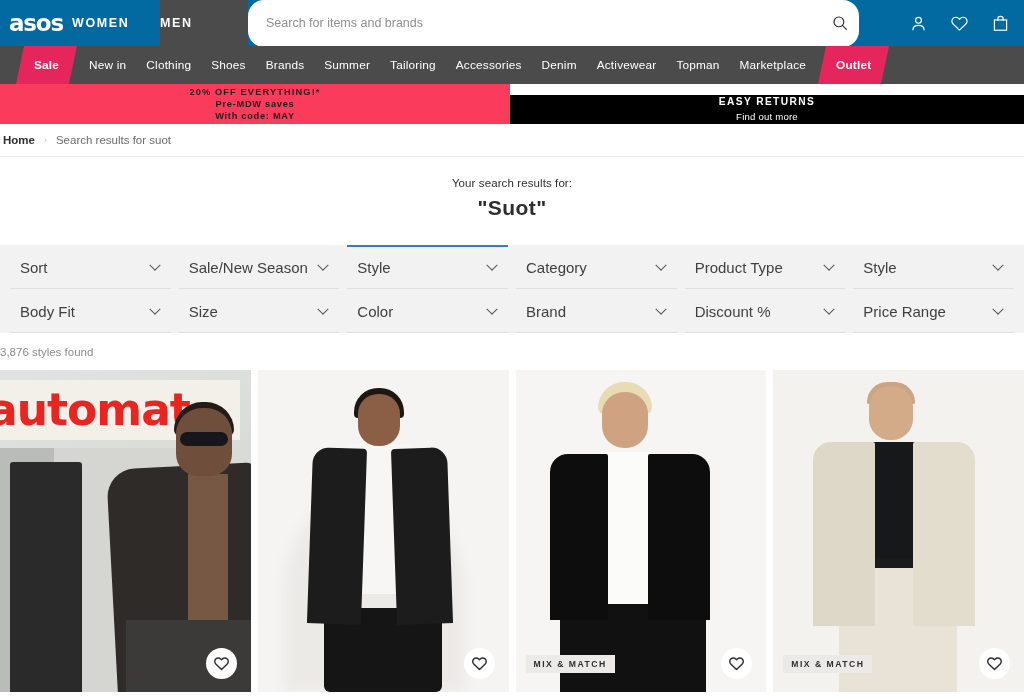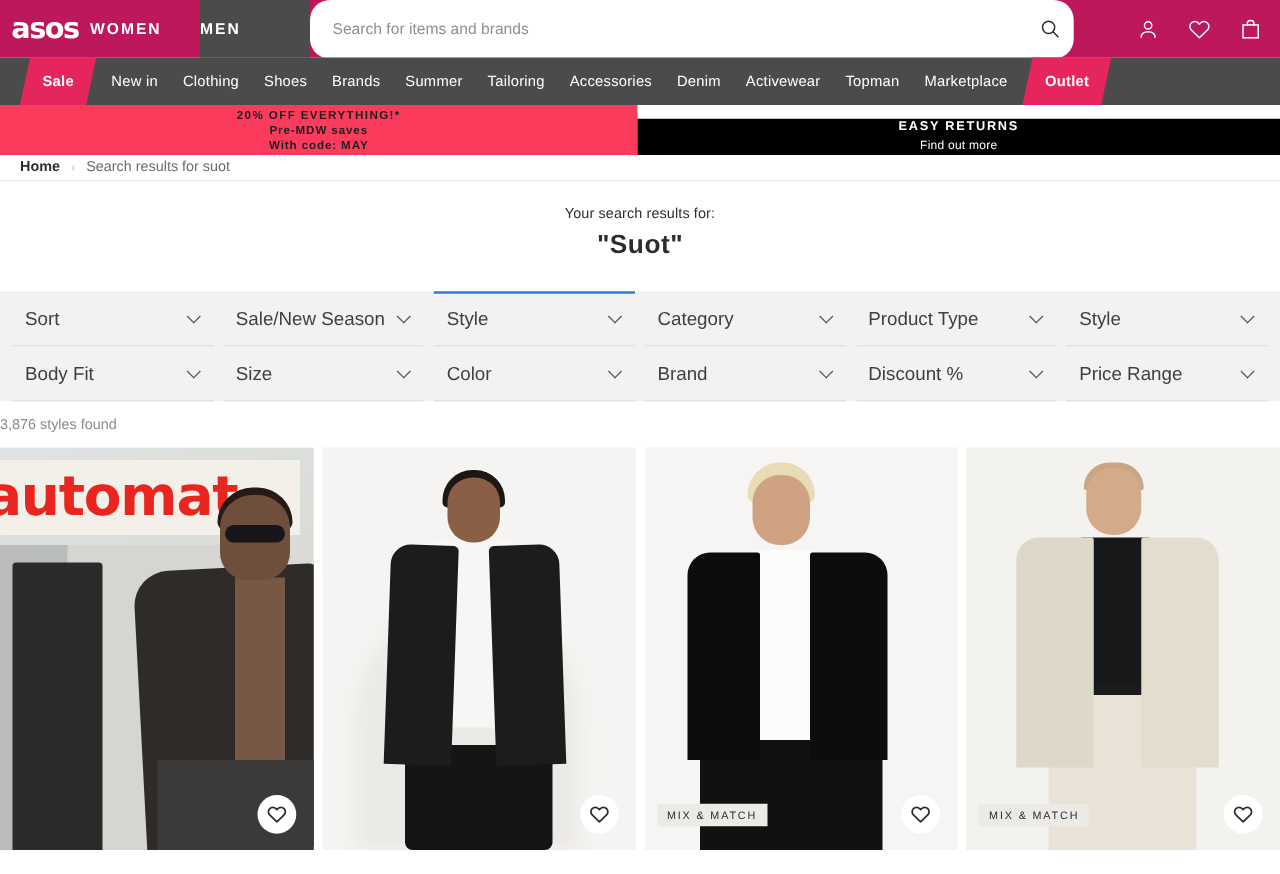--- a/index.html
+++ b/index.html
@@ -8,21 +8,21 @@
     width: 1024px; height: 699px;
     overflow: hidden;
     background: #ffffff;
     font-family: "Liberation Sans", sans-serif;
     -webkit-font-smoothing: antialiased;
   }
 
   
   .header {
     height: 46px;
-    background: #be185d;
+    background: #0369a1;
     display: flex;
     align-items: stretch;
     position: relative;
   }
   .logo-cell {
     width: 72px;
     display: flex; align-items: center; justify-content: center;
     flex: 0 0 auto;
   }
   .logo {
@@ -134,23 +134,23 @@
     align-items: center; justify-content: center;
     color: #ffffff;
     cursor: pointer;
     margin-top: 11px;
   }
   .promo-right .r1 { font-size: 10.2px; font-weight: 700; letter-spacing: 1.4px; line-height: 1.45; }
   .promo-right .r2 { font-size: 9.6px; font-weight: 400; letter-spacing: .2px; line-height: 1.45; }
 
   
   .breadcrumb {
-    height: 21px;
+    height: 33px;
     display: flex; align-items: center;
-    padding-left: 16px;
+    padding-left: 3px;
     gap: 9px;
     border-bottom: 1px solid #ebebeb;
   }
   .crumb-home { font-size: 11.5px; color: #2d2d2d; font-weight: 700; cursor: pointer; }
   .crumb-sep { font-size: 9px; color: #b8b8b8; }
   .crumb-cur { font-size: 11.5px; color: #6b6b6b; }
 
   
   .title-block {
     padding: 20px 0 16px;
@@ -212,21 +212,21 @@
     background: #f4f4f4;
     cursor: pointer;
   }
   .card-img { position: absolute; inset: 0; }
   .badge {
     position: absolute;
     left: 10px; bottom: 19px;
     background: #eceae7;
     color: #2d2d2d;
     font-size: 8.6px;
-    font-weight: 400;
+    font-weight: 700;
     letter-spacing: 1.5px;
     padding: 4px 8px;
   }
   .heart-btn {
     position: absolute;
     right: 14px; bottom: 13px;
     width: 31px; height: 31px;
     border-radius: 50%;
     background: #ffffff;
     display: flex; align-items: center; justify-content: center;

